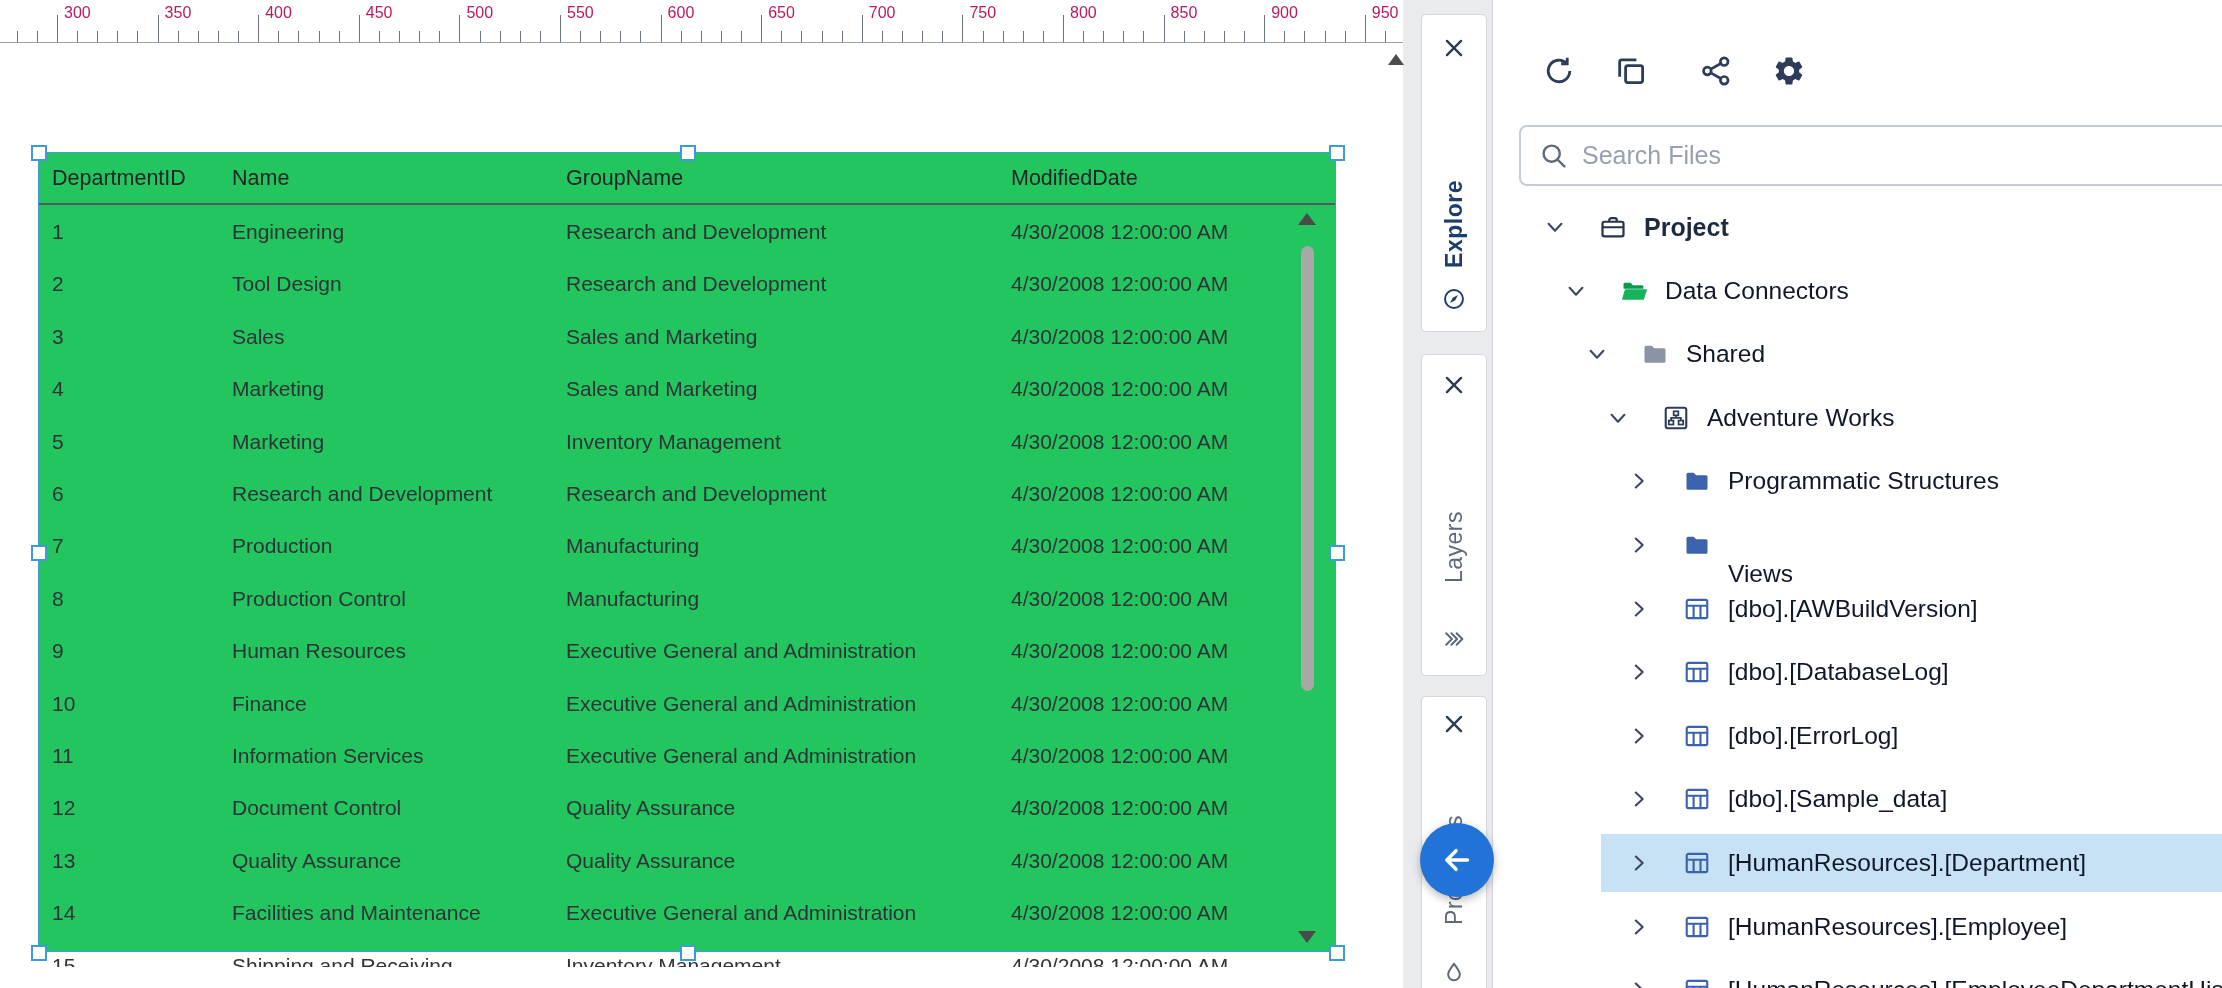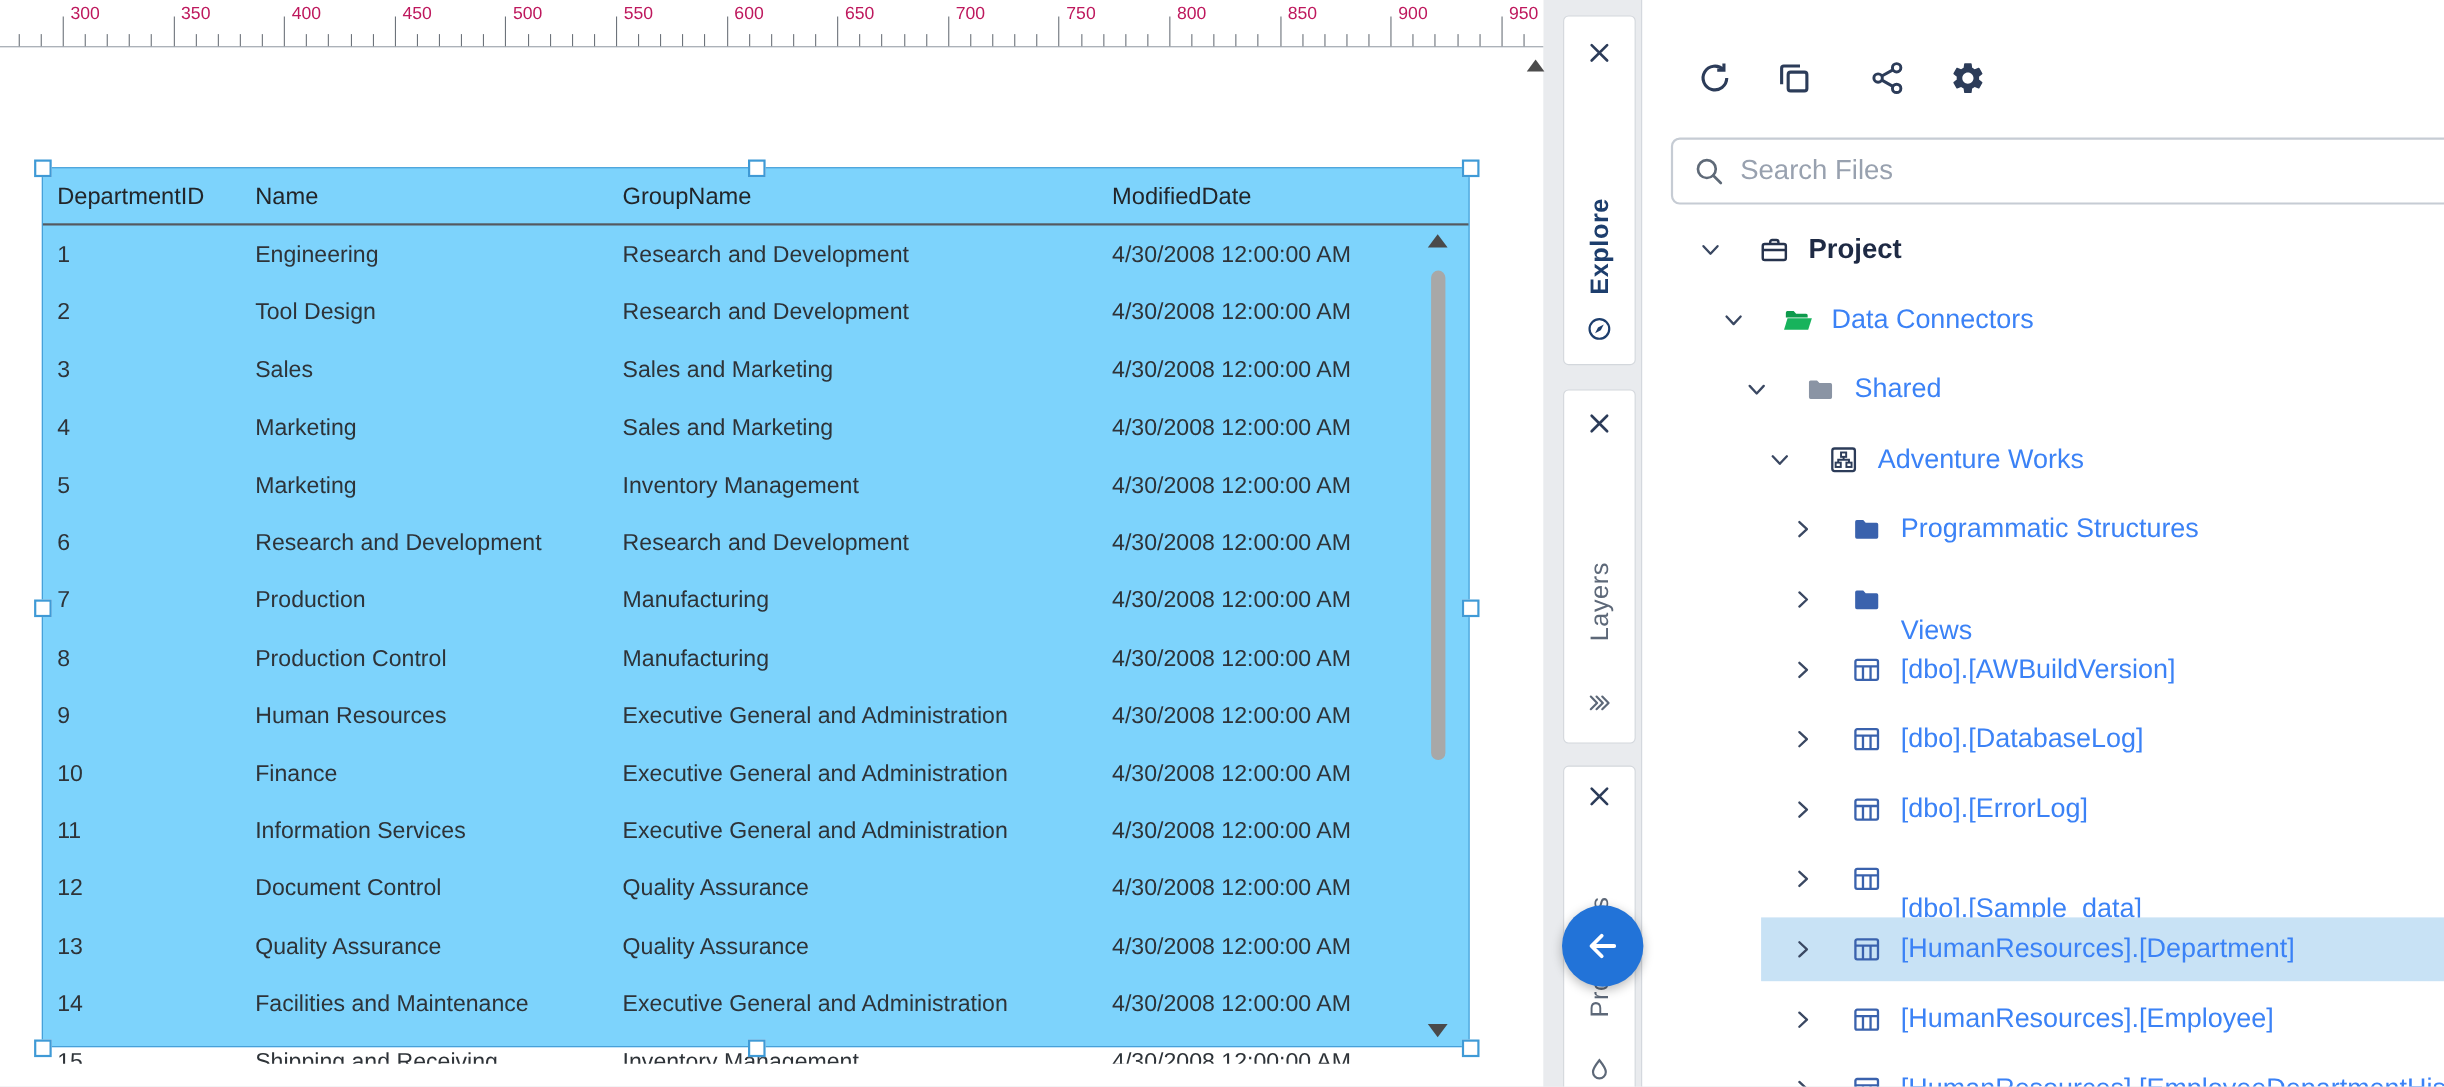--- a/index.html
+++ b/index.html
@@ -11,21 +11,21 @@
   .canvas{position:absolute;left:0;top:0;width:1403px;height:988px;background:#fff}
   .ruler{position:absolute;left:0;top:0;width:1403px;height:43px;background:#fff;border-bottom:1px solid #98a0a8;overflow:hidden}
   .tick{position:absolute;width:1px;background:#6d737b}
   .tick.major{top:15px;height:28px}
   .tick.minor{top:31px;height:12px}
   .rlabel{position:absolute;top:4px;font-size:16px;color:#be185d;white-space:nowrap}
   .canvas-up{position:absolute;left:1388px;top:54px;width:0;height:0;
     border-left:8px solid transparent;border-right:8px solid transparent;border-bottom:11px solid #4c4c4c;cursor:pointer}
 
   
-  .table-widget{position:absolute;left:38px;top:152px;width:1298px;height:800px;border:1.5px solid #419bd5;background:#7dd3fc;cursor:move}
+  .table-widget{position:absolute;left:38px;top:152px;width:1298px;height:800px;border:1.5px solid #419bd5;background:#22c55e;cursor:move}
   .tw-header-cell{position:absolute;top:0;height:50px;line-height:50px;font-size:21.5px;color:#222529;white-space:nowrap}
   .tw-header-line{position:absolute;left:0;top:50px;width:100%;height:2px;background:#55595f}
   .tw-rows{position:absolute;left:0;top:53px;width:100%;height:761px;overflow:hidden}
   .tw-row{position:absolute;left:0;width:100%;height:52.4px}
   .tw-cell{position:absolute;top:0;height:52.4px;line-height:52.4px;font-size:21px;color:#2e3338;white-space:nowrap}
   .handle{position:absolute;width:16px;height:16px;background:#fff;border:2px solid #3f9ad6;z-index:6}
   .sb-up,.sb-down{position:absolute;left:1259px;width:0;height:0;border-left:9px solid transparent;border-right:9px solid transparent;cursor:pointer}
   .sb-up{top:60px;border-bottom:12px solid #4a4a4a}
   .sb-down{top:778px;border-top:12px solid #4a4a4a}
   .sb-thumb{position:absolute;left:1262px;top:93px;width:13px;height:445px;background:#a8a8a8;border-radius:7px;cursor:pointer}
@@ -50,21 +50,21 @@
     display:flex;align-items:center;padding-left:18px;gap:14px;background:#fff}
   .searchbox input{border:none;outline:none;font-size:25px;color:#333;flex:1;font-family:inherit;background:transparent;min-width:0}
   .searchbox input::placeholder{color:#98a1af}
   .s-icon{line-height:0}
 
   .tree{position:absolute;left:0;top:0;width:100%;height:988px}
   .tree-row{position:absolute;left:0;width:100%;height:63.6px;cursor:pointer}
   .tr-hl{position:absolute;top:3px;bottom:3px;right:0;background:#c8e2f5}
   .tr-chev,.tr-icon{position:absolute;top:50%;transform:translateY(-50%);line-height:0}
   .tr-chev{cursor:pointer}
-  .tr-label{position:absolute;top:50%;transform:translateY(-50%);font-size:24.5px;color:#3b82f6;white-space:nowrap}
+  .tr-label{position:absolute;top:50%;transform:translateY(-50%);font-size:24.5px;color:#0f172a;white-space:nowrap}
   .tr-label.bold{font-weight:700;color:#1e2a44;font-size:25px}
 </style>
 </head>
 <body>
 
 <div class="screen">
 
   <div class="canvas">
     <div class="ruler" id="ruler">
         <div class="tick minor" style="left: 16.76px;"></div>
@@ -443,21 +443,21 @@
           <span class="tr-label" style="left: 235px;">[dbo].[DatabaseLog]</span>
         </div>
         <div class="tree-row" style="top: 767.6px;">
           <span class="tr-chev" style="left: 135px;"><svg viewBox="0 0 24 24" width="22" height="22">
               <path d="M8.5 5 16 12l-7.5 7" fill="none" stroke="#3a4862" stroke-width="2.3" stroke-linecap="round" stroke-linejoin="round"></path>
             </svg></span>
           <span class="tr-icon" style="left: 190px;"><svg viewBox="0 0 24 24" width="28" height="28">
               <rect x="3.2" y="4.2" width="17.6" height="15.6" rx="1.4" fill="none" stroke="#3a62ad" stroke-width="1.8"></rect>
               <path d="M3.2 9.2h17.6M9.1 9.2v10.6M15 9.2v10.6" fill="none" stroke="#3a62ad" stroke-width="1.8"></path>
             </svg></span>
-          <span class="tr-label" style="left: 235px; margin-top: 28px;">[dbo].[Sample_data]</span>
+          <span class="tr-label" style="left: 235px;">[dbo].[Sample_data]</span>
         </div>
         <div class="tree-row" style="top: 831.2px;">
           <div class="tr-hl" style="left: 108px;"></div>
           <span class="tr-chev" style="left: 135px;"><svg viewBox="0 0 24 24" width="22" height="22">
               <path d="M8.5 5 16 12l-7.5 7" fill="none" stroke="#3a4862" stroke-width="2.3" stroke-linecap="round" stroke-linejoin="round"></path>
             </svg></span>
           <span class="tr-icon" style="left: 190px;"><svg viewBox="0 0 24 24" width="28" height="28">
               <rect x="3.2" y="4.2" width="17.6" height="15.6" rx="1.4" fill="none" stroke="#3a62ad" stroke-width="1.8"></rect>
               <path d="M3.2 9.2h17.6M9.1 9.2v10.6M15 9.2v10.6" fill="none" stroke="#3a62ad" stroke-width="1.8"></path>
             </svg></span>

